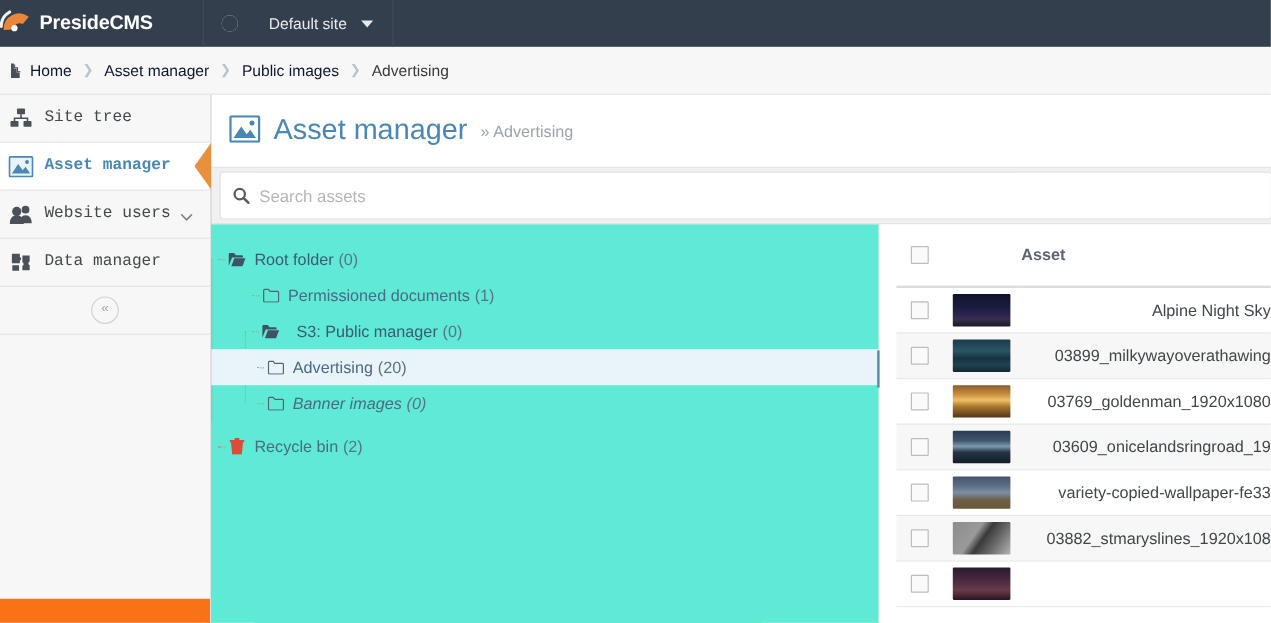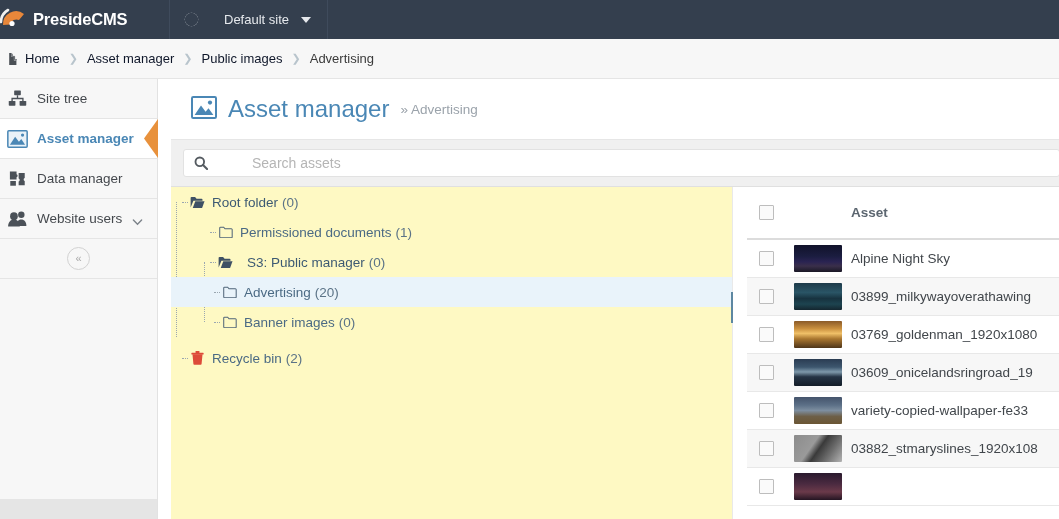--- a/index.html
+++ b/index.html
@@ -72,24 +72,25 @@
   }
   .crumb.active { color: #3a3a3a; cursor: default; }
   .crumb-sep {
     color: #b8c4cc; font-size: 11px;
     margin: 0 9px; user-select: none;
   }
 
   
   .leftnav {
     position: absolute; left: 0; top: 79px;
-    width: 158px; height: 440px;
-    background: #e5e5e5;
+    width: 176px; height: 440px;
+    background: #f97316;
     border-right: 1px solid #e2e2e2;
     z-index: 20;
+    font-family: Liberation Mono, monospace;
   }
   .nav-item {
     position: relative;
     height: 40px;
     display: flex; align-items: center;
     padding-left: 7px;
     border-bottom: 1px solid #e5e5e5;
     cursor: pointer;
     background: #f7f7f7;
   }
@@ -148,40 +149,39 @@
   .page-sub .chev { margin-right: 3px; }
 
   .search-strip {
     height: 48px; background: #f0f0f0;
     border-top: 1px solid #e6e6e6;
     border-bottom: 1px solid #e0e0e0;
     padding: 7px 0 7px 12px;
     display: flex; align-items: center;
   }
   .search-box {
-    flex: 1; height: 28px; background: #ffffff;
+    flex: 1; height: 40px; background: #ffffff;
     border: 1px solid #e2e2e2; border-radius: 3px;
     display: flex; align-items: center; padding: 0 10px;
     margin-right: -1px;
-    gap: 36px;
   }
   .search-ico { width: 14px; height: 14px; margin-right: 8px; flex:0 0 auto; }
   .search-input {
     flex: 1; border: none; outline: none;
     font-family: "Liberation Sans", sans-serif;
     font-size: 14px; color: #555; background: transparent;
   }
   .search-input::placeholder { color: #b5b5b5; }
 
   .content-split { display: flex; height: 332px; }
 
   
   .tree-panel {
     width: 562px; position: relative;
-    background: #fef9c3;
+    padding-top: 14px; background: #5eead4;
   }
   .tree {
     position: relative; padding-left: 10px;
     font-size: 13.5px;
   }
   .tree-node {
     position: relative; height: 30px;
     display: flex; align-items: center;
     cursor: pointer; white-space: nowrap;
   }
@@ -236,21 +236,21 @@
     width: 15px; height: 15px;
     border: 1px solid #bdbdbd; background: #fafafa;
     border-radius: 1px; display: block; cursor: pointer;
   }
   .thumb {
     width: 48px; height: 27px; display: block;
     border-radius: 1px; background-size: cover;
   }
   .asset-name {
     font-size: 13.5px; color: #41464b;
-    white-space: nowrap; overflow: hidden;
+    white-space: nowrap; overflow: hidden; text-align: right;
   }
 </style>
 </head>
 <body>
 
 <div class="topbar">
 
   <div class="brand">
     <div class="brand-logo">
       <svg width="30" height="30" viewBox="0 0 30 30">
@@ -320,44 +320,44 @@
     <span class="nav-label">Asset manager</span>
     <span class="nav-arrow">
       <svg width="14" height="39" viewBox="0 0 14 39" preserveAspectRatio="none">
         <path d="M14 0 L14 39 L0 19.5 Z" fill="#e8913c"></path>
       </svg>
     </span>
   </div>
 
   <div class="nav-item">
     <span class="nav-ico">
-      <svg width="19" height="19" viewBox="0 0 20 20">
-        <path d="M2 2.5 H9 V5.4 a1.7 1.7 0 0 1 0 3.2 V11 H2 Z" fill="#4b5158"></path>
-        <path d="M11.2 4.2 H17.6 V9.4 a1.7 1.7 0 0 0 0 3.2 V17 H11.2 V13.2 a1.7 1.7 0 0 0 0-3.2 Z" fill="#4b5158"></path>
-        <path d="M2.4 12.6 H8.3 V17.6 H2.4 Z" fill="#4b5158"></path>
-      </svg>
-    </span>
-    <span class="nav-label">Data manager</span>
-  </div>
-
-  <div class="nav-item">
-    <span class="nav-ico">
       <svg width="20" height="17" viewBox="0 0 21 18">
         <circle cx="14" cy="5" r="3.4" fill="#4b5158"></circle>
         <path d="M8.6 17 C8.6 12.6 10.8 10 14 10 C17.2 10 19.4 12.6 19.4 17 Z" fill="#4b5158"></path>
         <circle cx="6.2" cy="6.6" r="4.1" fill="#4b5158"></circle>
         <path d="M0 17.6 C0 12.8 2.6 10 6.2 10 C9.8 10 12.4 12.8 12.4 17.6 Z" fill="#4b5158"></path>
       </svg>
     </span>
     <span class="nav-label">Website users</span>
     <span class="nav-chevron">
       <svg width="11" height="11" viewBox="0 0 12 12">
         <path d="M1.5 3.8 L6 8.4 L10.5 3.8" fill="none" stroke="#7b8289" stroke-width="1.5" stroke-linecap="round"></path>
       </svg>
     </span>
+  </div>
+
+  <div class="nav-item">
+    <span class="nav-ico">
+      <svg width="19" height="19" viewBox="0 0 20 20">
+        <path d="M2 2.5 H9 V5.4 a1.7 1.7 0 0 1 0 3.2 V11 H2 Z" fill="#4b5158"></path>
+        <path d="M11.2 4.2 H17.6 V9.4 a1.7 1.7 0 0 0 0 3.2 V17 H11.2 V13.2 a1.7 1.7 0 0 0 0-3.2 Z" fill="#4b5158"></path>
+        <path d="M2.4 12.6 H8.3 V17.6 H2.4 Z" fill="#4b5158"></path>
+      </svg>
+    </span>
+    <span class="nav-label">Data manager</span>
   </div>
 
   <div class="nav-collapse-row">
     <div class="collapse-btn">«</div>
   </div>
   <div class="leftnav-tail"></div>
 </div>
 
 <div class="main">
 
@@ -433,21 +433,21 @@
           <span class="tree-dash" style="left:43px; width:6px;"></span>
           <span class="tree-ico">
             <svg width="14" height="12" viewBox="0 0 15 13">
               <path d="M0.7 11.8 V2.2 a0.9 0.9 0 0 1 0.9-0.9 H5 L6.4 3 h6.9 a0.9 0.9 0 0 1 0.9 0.9 V11.8 a0.9 0.9 0 0 1-0.9 0.9 H1.6 a0.9 0.9 0 0 1-0.9-0.9 Z" fill="none" stroke="#4f6478" stroke-width="1.1"></path>
             </svg>
           </span>
           <span class="tree-label">Advertising</span>
           <span class="tree-count">(20)</span>
         </div>
 
-        <div class="tree-node" style="padding-left:41px;">
+        <div class="tree-node" style="padding-left:41px;font-style:italic;">
           <span class="tree-dash" style="left:33px; width:6px;"></span>
           <span class="tree-ico">
             <svg width="14" height="12" viewBox="0 0 15 13">
               <path d="M0.7 11.8 V2.2 a0.9 0.9 0 0 1 0.9-0.9 H5 L6.4 3 h6.9 a0.9 0.9 0 0 1 0.9 0.9 V11.8 a0.9 0.9 0 0 1-0.9 0.9 H1.6 a0.9 0.9 0 0 1-0.9-0.9 Z" fill="none" stroke="#4f6478" stroke-width="1.1"></path>
             </svg>
           </span>
           <span class="tree-label">Banner images</span>
           <span class="tree-count">(0)</span>
         </div>
 

